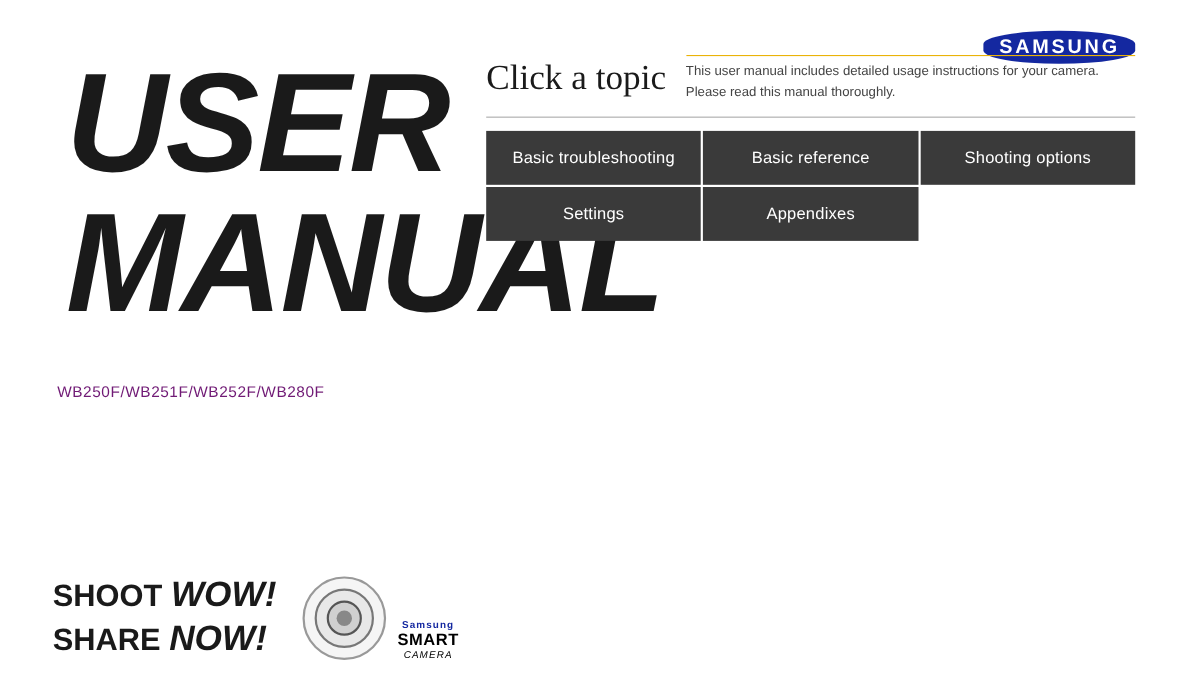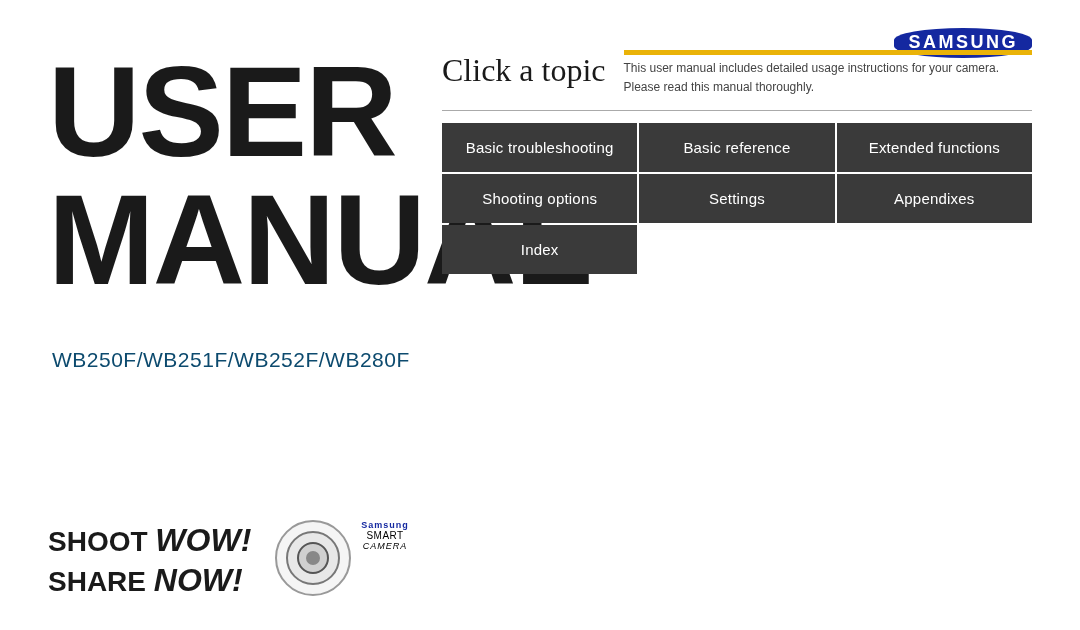--- a/index.html
+++ b/index.html
@@ -31,21 +31,22 @@
       border-radius: 50% / 40%;
       font-size: 18px;
       letter-spacing: 2.5px;
       font-weight: bold;
     }
 
     
     .main-title {
       position: absolute;
       top: 48px;
-      left: 48px;
+      left: 60px;
+      font-style: italic;
     }
     .main-title .user-text {
       font-size: 128px;
       font-weight: 900;
       color: #1a1a1a;
       line-height: 1;
       font-family: Arial Black, Arial, sans-serif;
       letter-spacing: -2px;
     }
     .main-title .manual-text {
@@ -55,33 +56,33 @@
       line-height: 1;
       font-family: Arial Black, Arial, sans-serif;
       letter-spacing: -2px;
     }
 
     
     .model-number {
       position: absolute;
       top: 348px;
       left: 52px;
-      font-size: 21px;
-      color: #0c4a6e;
+      font-size: 14px;
+      color: #701a75;
       font-weight: normal;
       letter-spacing: 0.5px;
     }
 
     
     .shoot-share {
       position: absolute;
       bottom: 30px;
       left: 48px;
       display: flex;
-      align-items: flex-start;
+      align-items: flex-end;
       gap: 24px;
     }
     .shoot-share-text {
       font-size: 28px;
       font-weight: 900;
       color: #1a1a1a;
       line-height: 1.25;
       font-family: Arial Black, Arial, sans-serif;
       text-transform: uppercase;
     }
@@ -148,21 +149,21 @@
       color: #1a1a1a;
       font-family: Georgia, serif;
       white-space: nowrap;
       padding-top: 2px;
     }
     .click-topic-desc {
       font-size: 12px;
       color: #444;
       line-height: 1.55;
       padding-top: 4px;
-      border-top: 5px solid #eab308;
+      border-top: 1px solid #eab308;
     }
 
     
     .topic-divider {
       height: 1px;
       background: #aaa;
       margin-bottom: 12px;
     }
 
     
@@ -211,35 +212,33 @@
   </div>
   <div class="camera-circle-outer">
     <div class="camera-circle-inner">
       <div class="camera-circle-core">
         <div class="camera-lens-center"></div>
       </div>
     </div>
   </div>
   <div style="display:flex;flex-direction:column;align-items:center;margin-left:-14px;">
     <span style="font-size:9px;color:#1428a0;font-weight:bold;letter-spacing:1px;">Samsung</span>
-    <span style="font-size:10px;font-weight:400;letter-spacing:0.5px;">SMART</span>
+    <span style="font-size:15px;font-weight:700;letter-spacing:0.5px;">SMART</span>
     <span style="font-size:9px;letter-spacing:1px;font-style:italic;">CAMERA</span>
   </div>
 </div>
 
 <div class="right-content">
   <div class="click-topic-row">
     <div class="click-topic-title">Click a topic</div>
     <div class="click-topic-desc">This user manual includes detailed usage instructions for
 your camera. Please read this manual thoroughly.</div>
   </div>
   <div class="topic-divider"></div>
   <div class="topics-grid" id="topics-grid">
   <div class="topic-btn">Basic troubleshooting</div>
       <div class="topic-btn">Basic reference</div>
-      <div class="topic-btn">Extended functions</div>
       <div class="topic-btn">Shooting options</div>
       <div class="topic-btn">Settings</div>
       <div class="topic-btn">Appendixes</div>
-      <div class="topic-btn">Index</div>
       <div style="background: transparent;"></div>
     </div>
 </div>
 
 </body></html>

